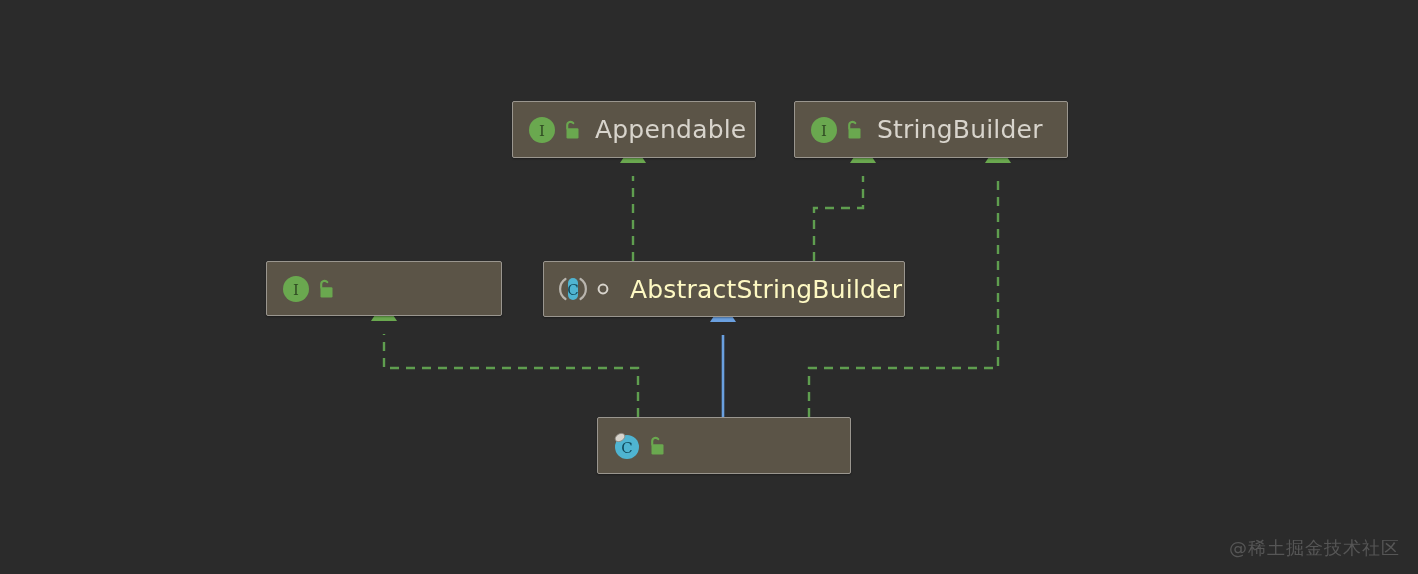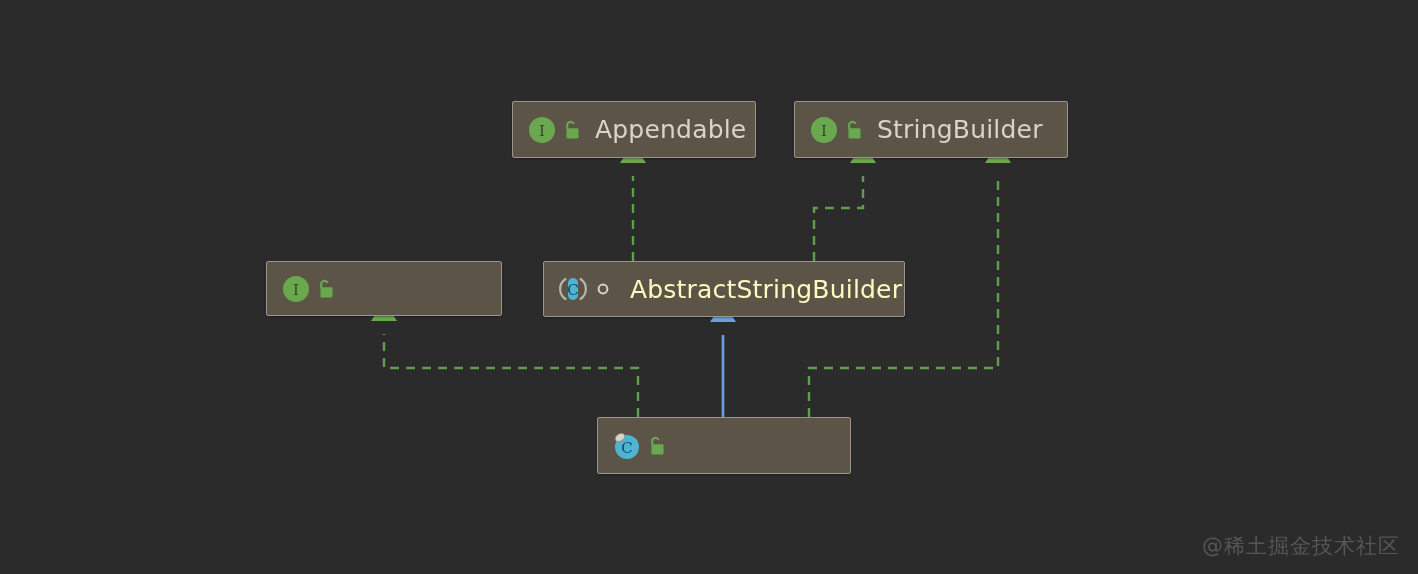--- a/index.html
+++ b/index.html
@@ -48,21 +48,21 @@
     flex: 0 0 auto;
   }
   .icon-kind { width: 30px; height: 30px; margin-right: 4px; }
   .icon-mod  { width: 22px; height: 24px; margin-right: 12px; }
   .icon-mod-dot { width: 22px; height: 24px; margin-right: 16px; }
   .watermark {
     position: absolute;
     right: 18px;
     bottom: 14px;
     color: #565656;
-    font-size: 21px;
+    font-size: 18px;
     letter-spacing: 1px;
     user-select: none;
     margin-top: 27px;
   }
 </style>
 </head>
 <body>
 
 <div id="diagram-root" style="background: rgb(43, 43, 43);">
 

